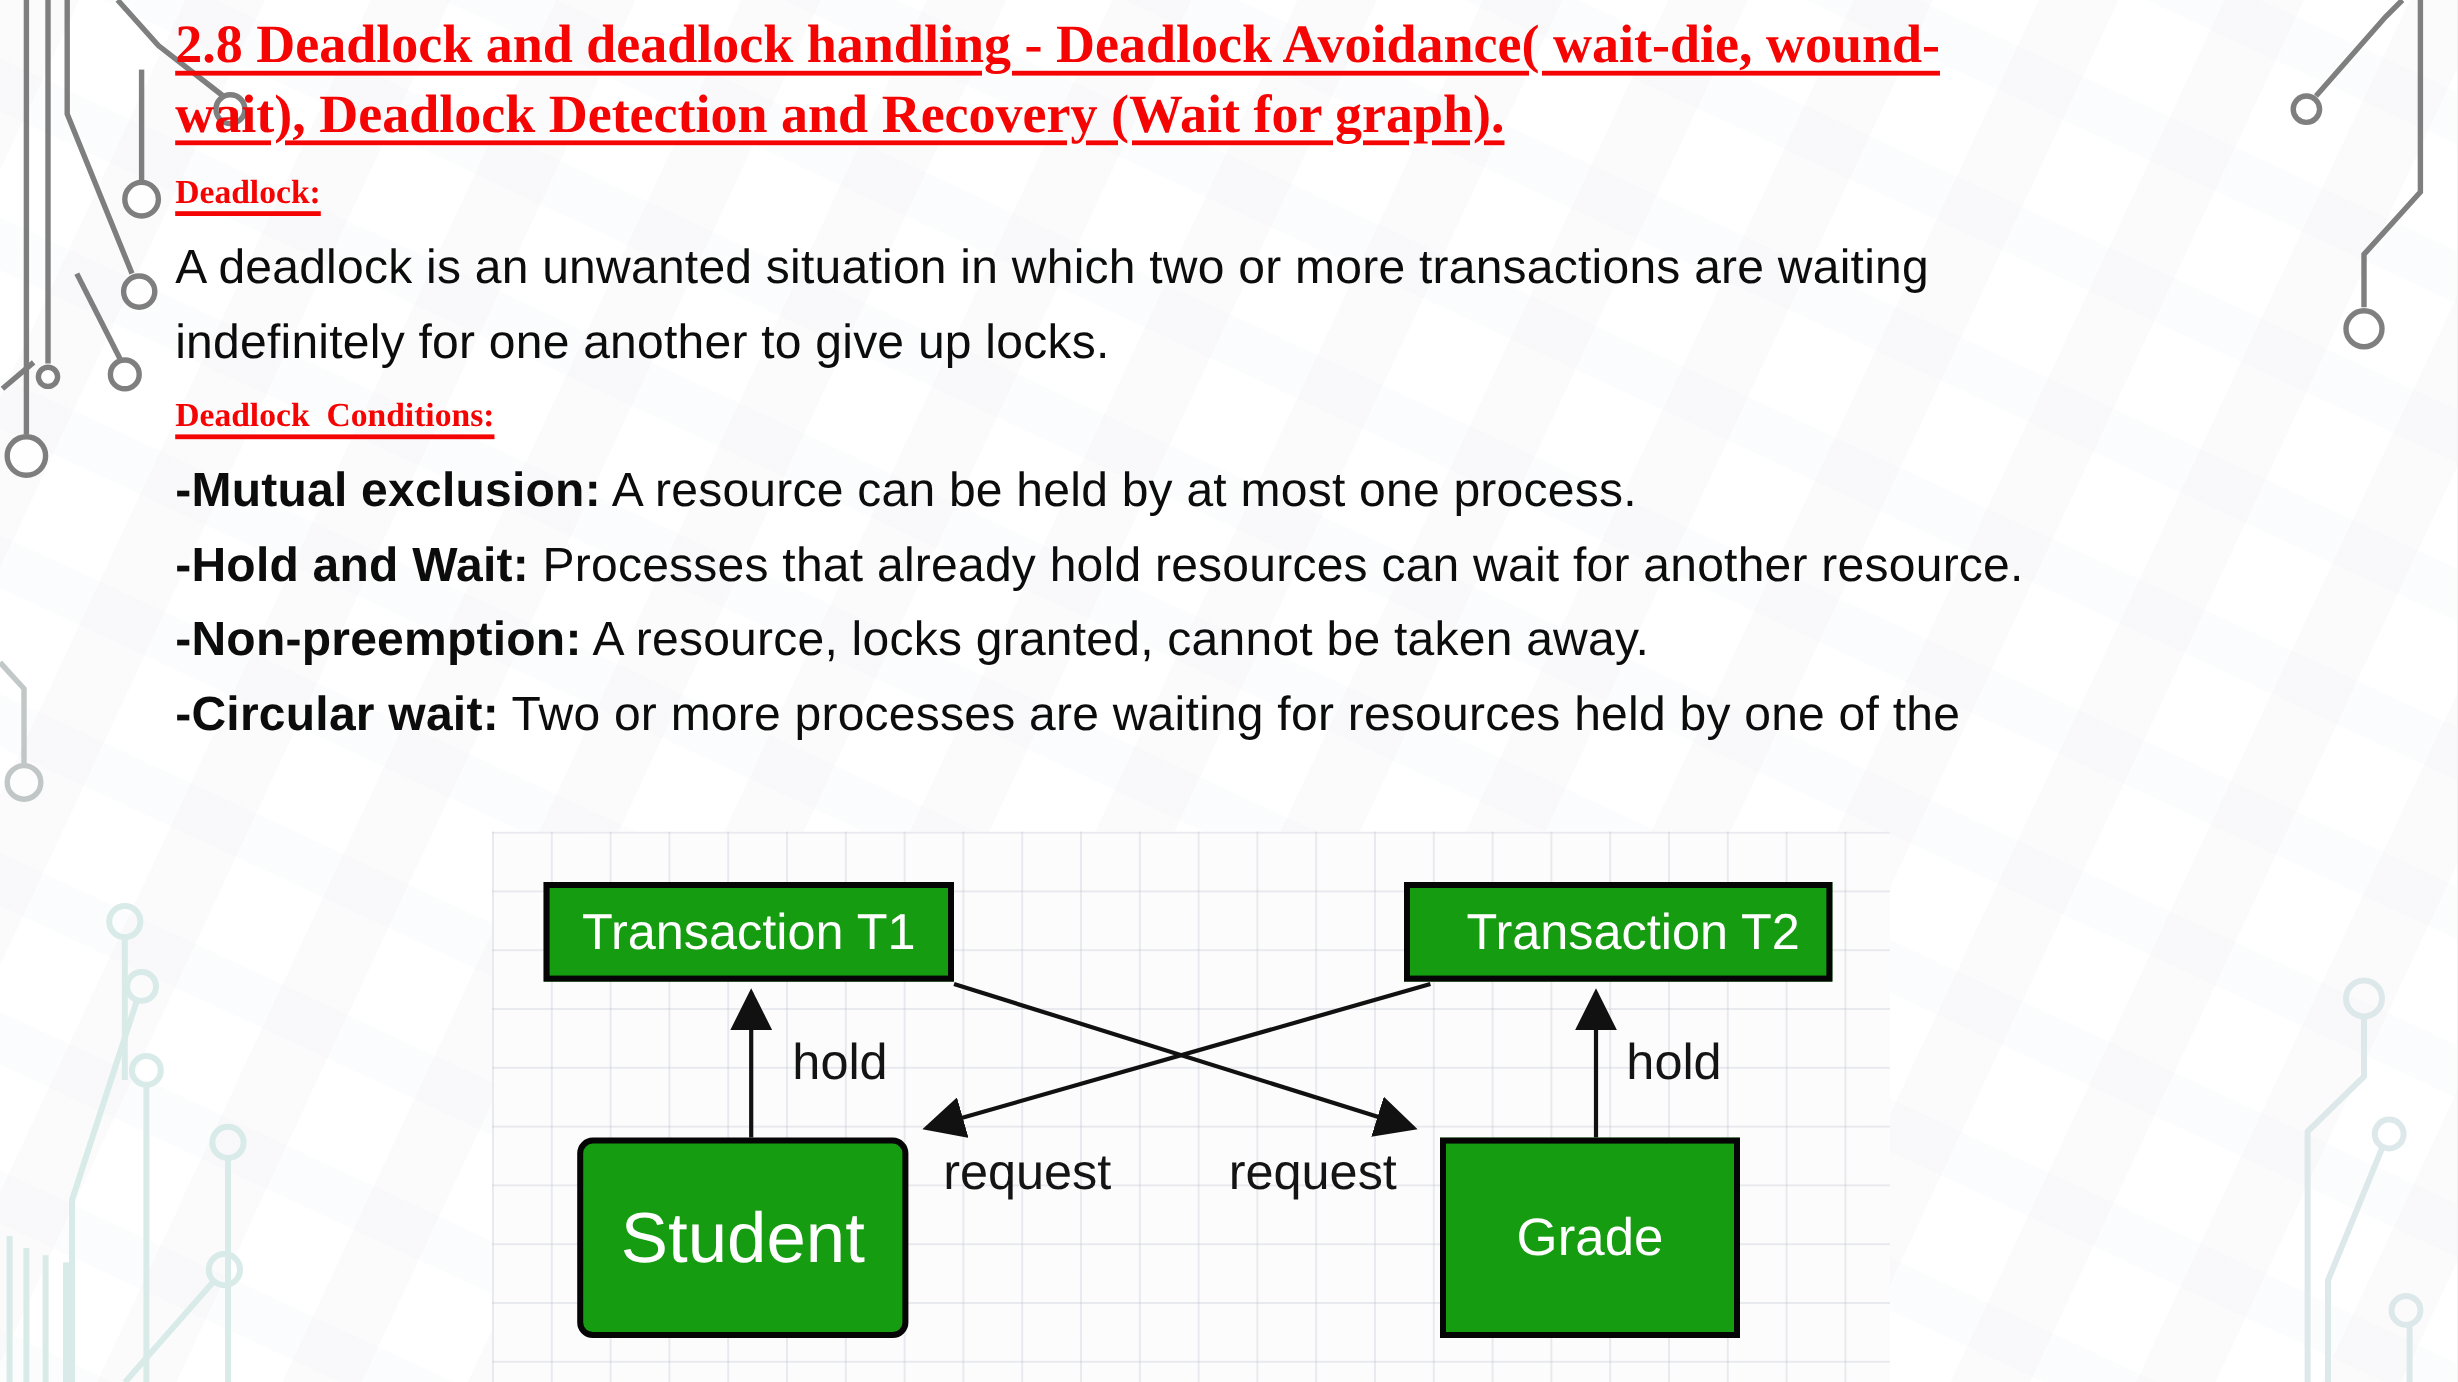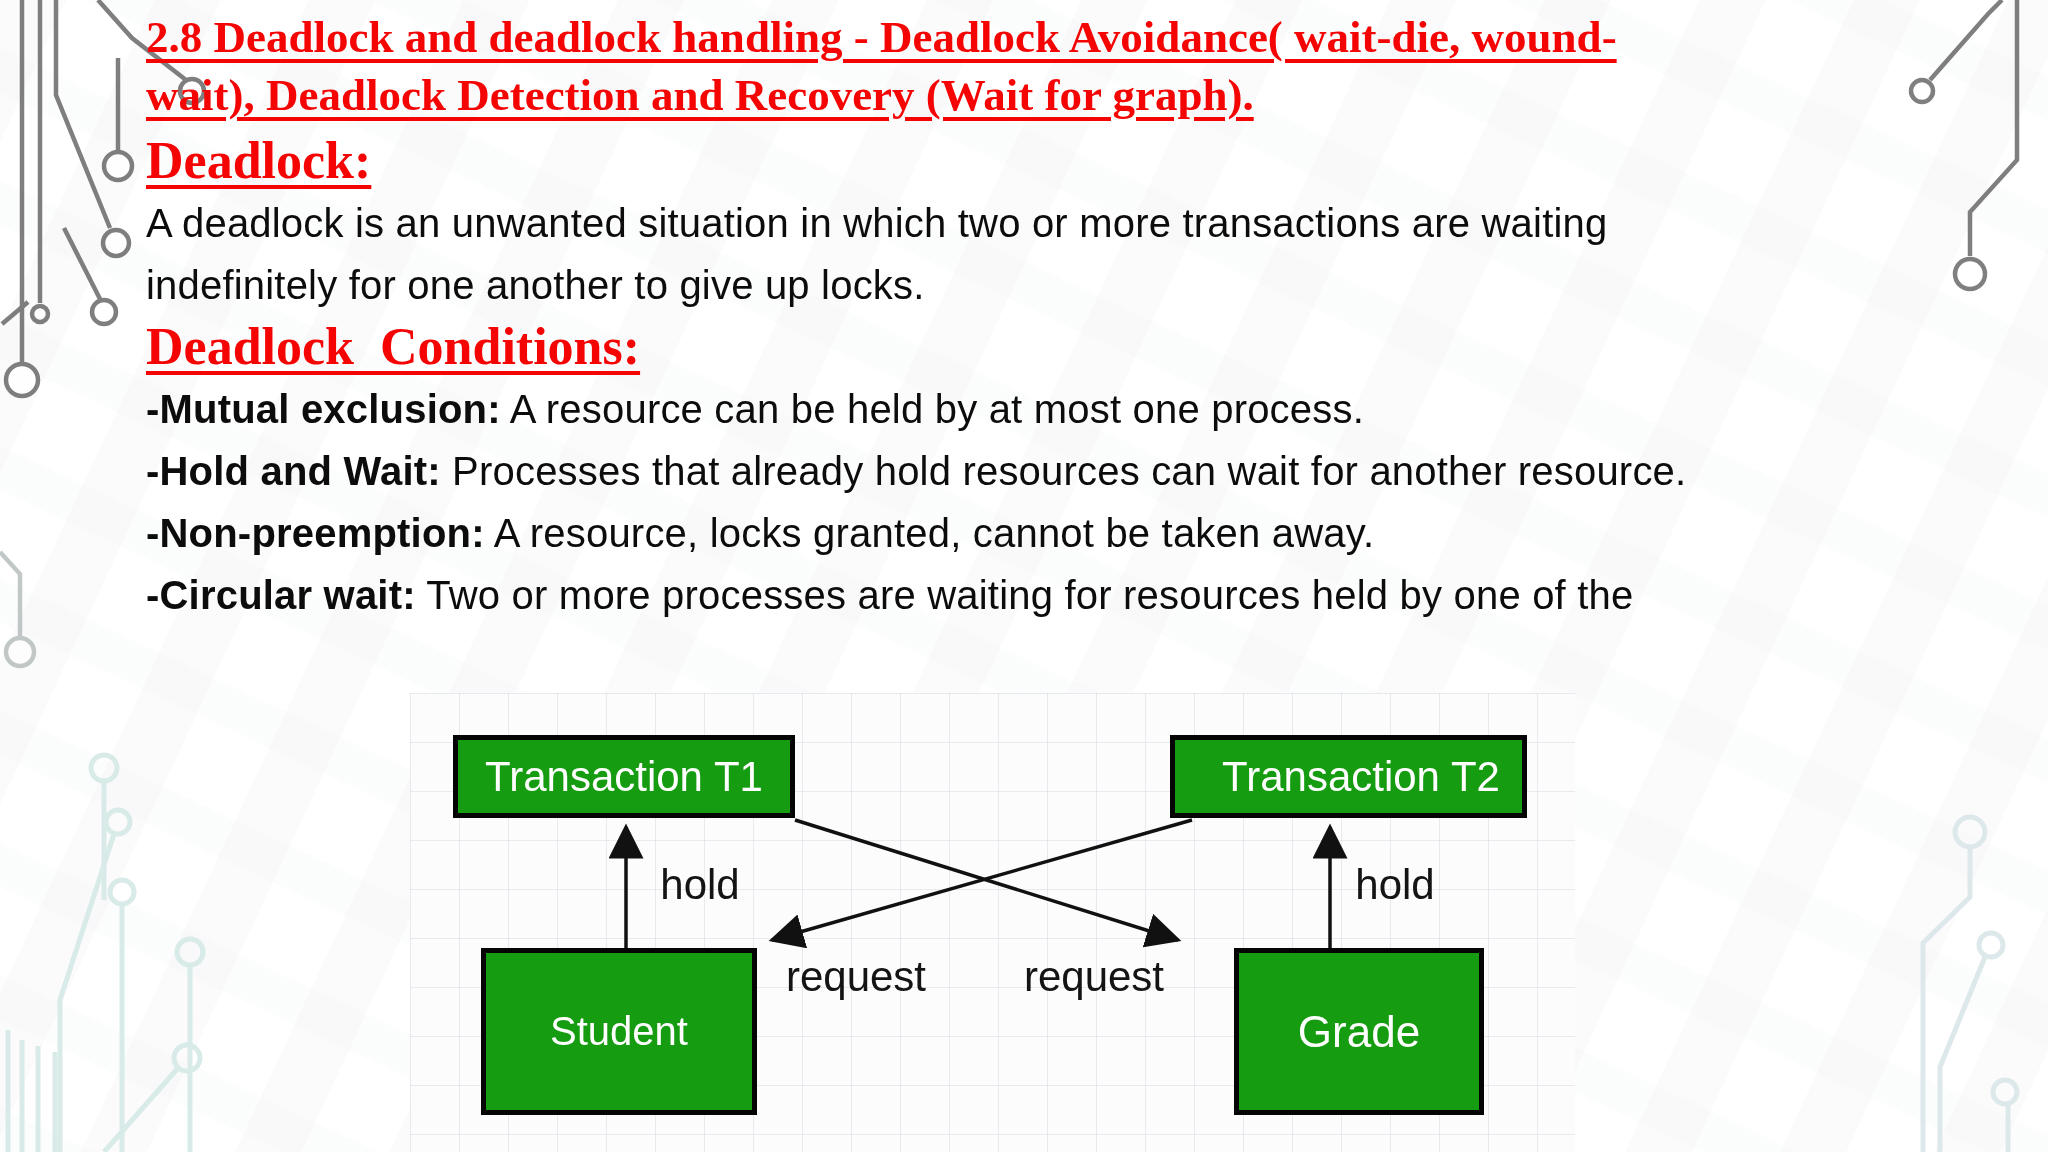--- a/index.html
+++ b/index.html
@@ -21,21 +21,21 @@
   
   .textblock{position:absolute;left:146px;top:8px;width:1870px;}
   .title-line{
     font-family:"Liberation Serif",serif;
     font-weight:700;color:#f50404;font-size:45px;line-height:58px;
     text-decoration:underline;text-decoration-thickness:4px;text-underline-offset:7px;
     white-space:nowrap;
   }
   .section-heading{
     font-family:"Liberation Serif",serif;
-    font-weight:700;color:#f50404;font-size:52px;line-height:62px;
+    font-weight:700;color:#f50404;font-size:28px;line-height:62px;
     text-decoration:underline;text-decoration-thickness:4px;text-underline-offset:7px;
     white-space:pre;
   }
   .heading-gap{margin-top:6px;}
   .body-line{
     color:#0c0c0c;font-size:40px;line-height:62px;font-weight:500;
     white-space:pre;letter-spacing:.2px;
   }
   .cond-term{font-weight:700;}
   .cond-desc{font-weight:500;}
@@ -48,22 +48,22 @@
       linear-gradient(to bottom, rgba(185,192,205,.30) 1.5px, transparent 1.5px);
     background-size:49px 49px;
   }
   .node{
     position:absolute;display:flex;align-items:center;justify-content:center;
     background:#159c10;border:5px solid #050505;box-sizing:border-box;
     color:#ffffff;font-weight:400;text-align:left;
   }
   .node-t1{left:43px;top:42px;width:342px;height:83px;font-size:42px;}
   .node-t2{left:760px;top:42px;width:357px;height:83px;font-size:42px;padding-left:25px;}
-  .node-student{left:71px;top:255px;width:276px;height:167px;font-size:40px;}
-  .node-grade{left:824px;top:255px;width:250px;height:167px;font-size:44px;}
+  .node-student{left:71px;top:255px;width:276px;height:167px;font-size:59px;border-radius:13px;}
+  .node-grade{left:790px;top:255px;width:250px;height:167px;font-size:44px;}
   .edges{position:absolute;left:0;top:0;width:1165px;height:459px;}
   .edge-label{
     position:absolute;color:#141414;font-size:42px;line-height:48px;font-weight:500;
     transform:translateX(-50%);white-space:nowrap;
   }
 </style>
 </head>
 <body>
 
 <div class="slide">

